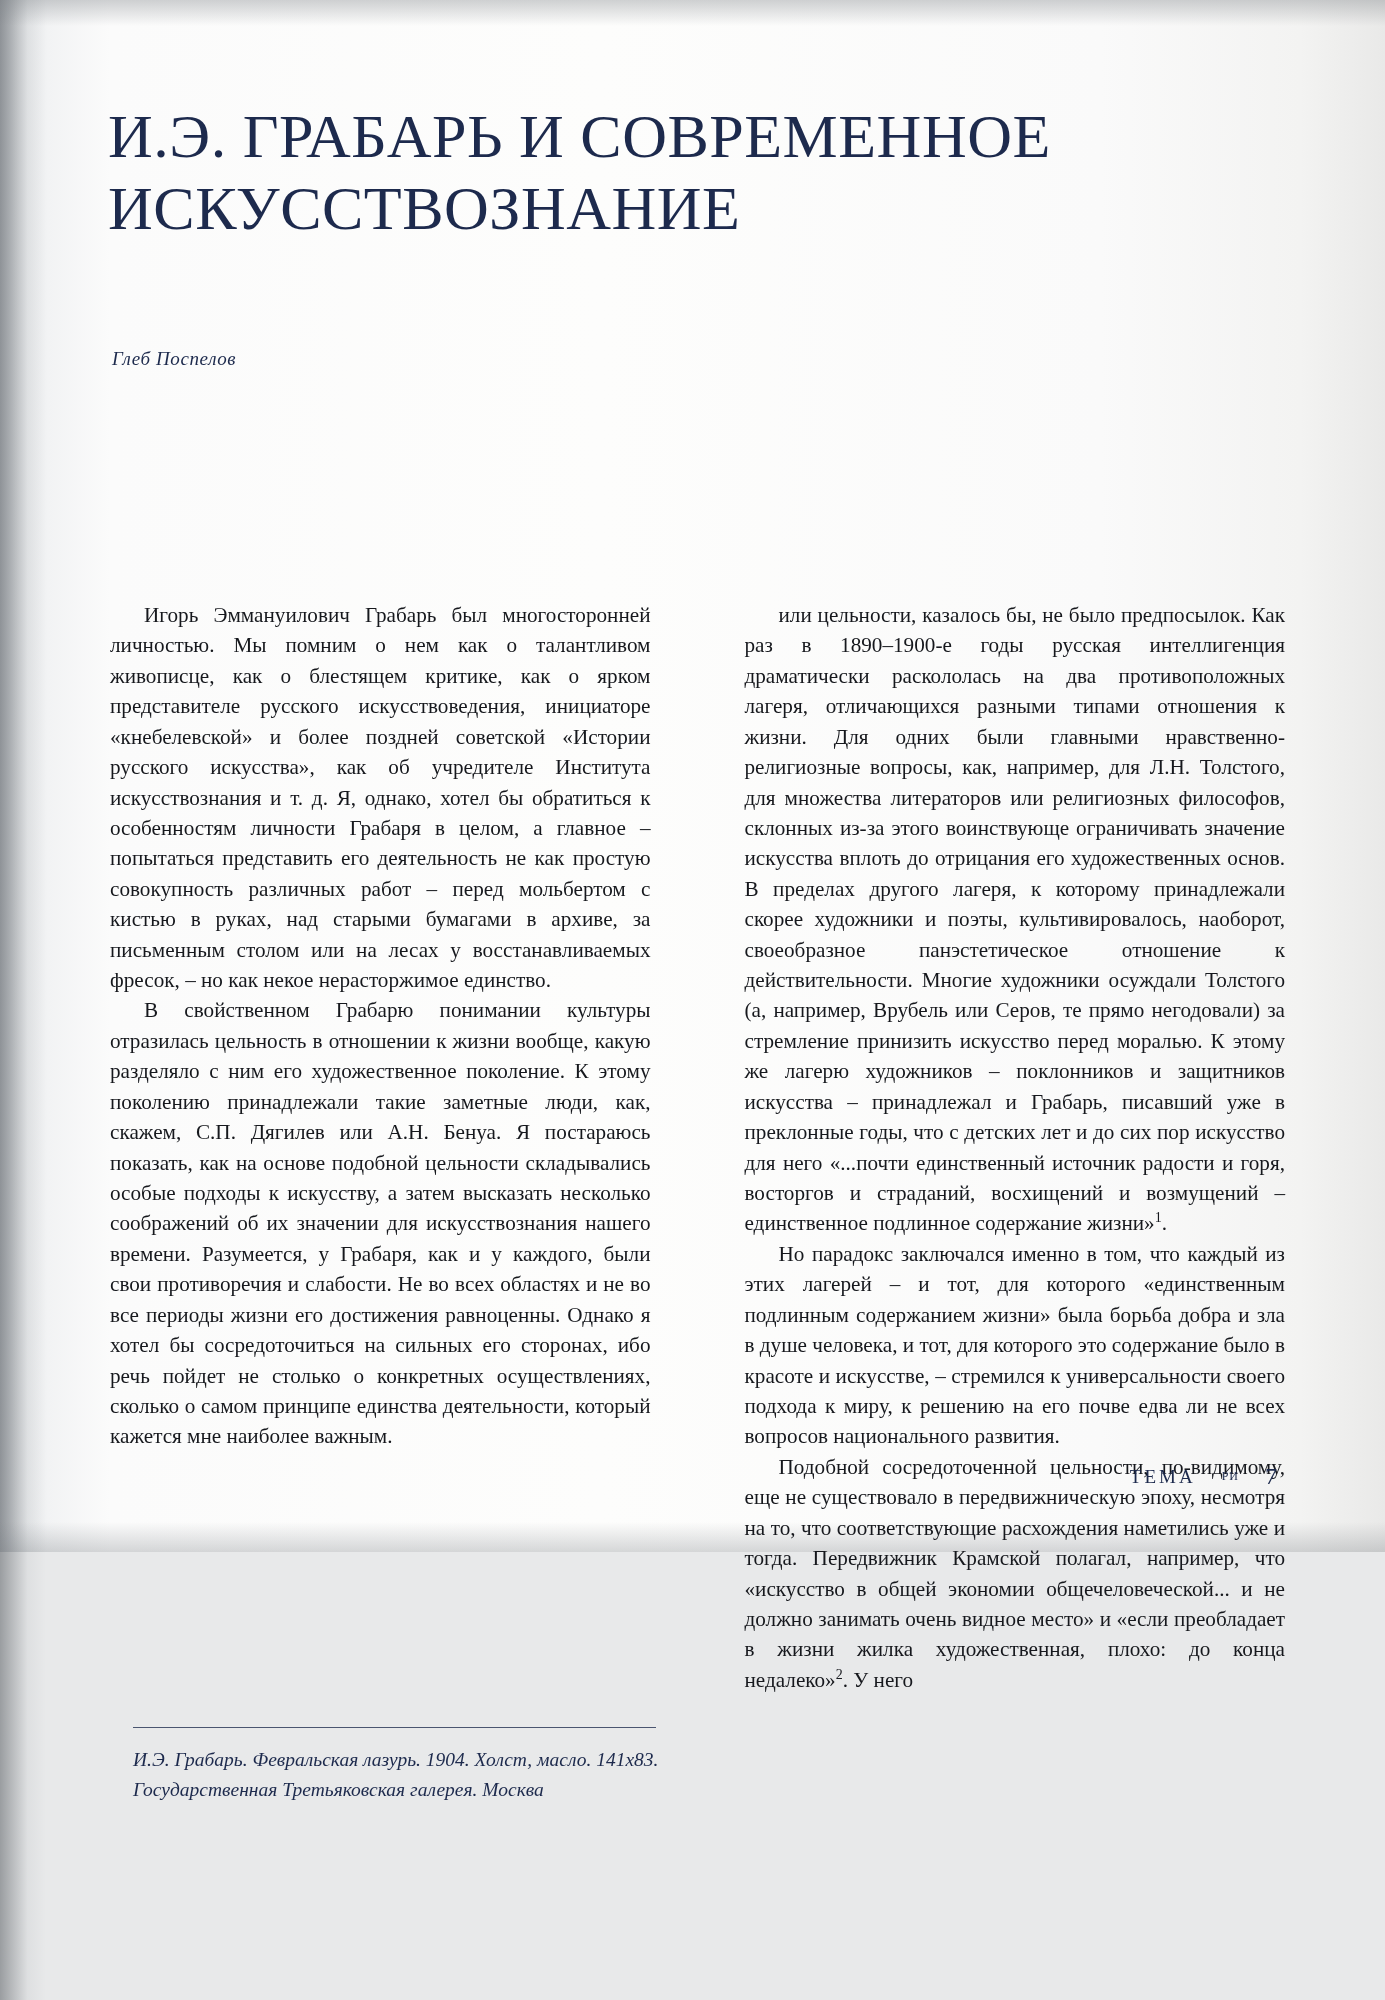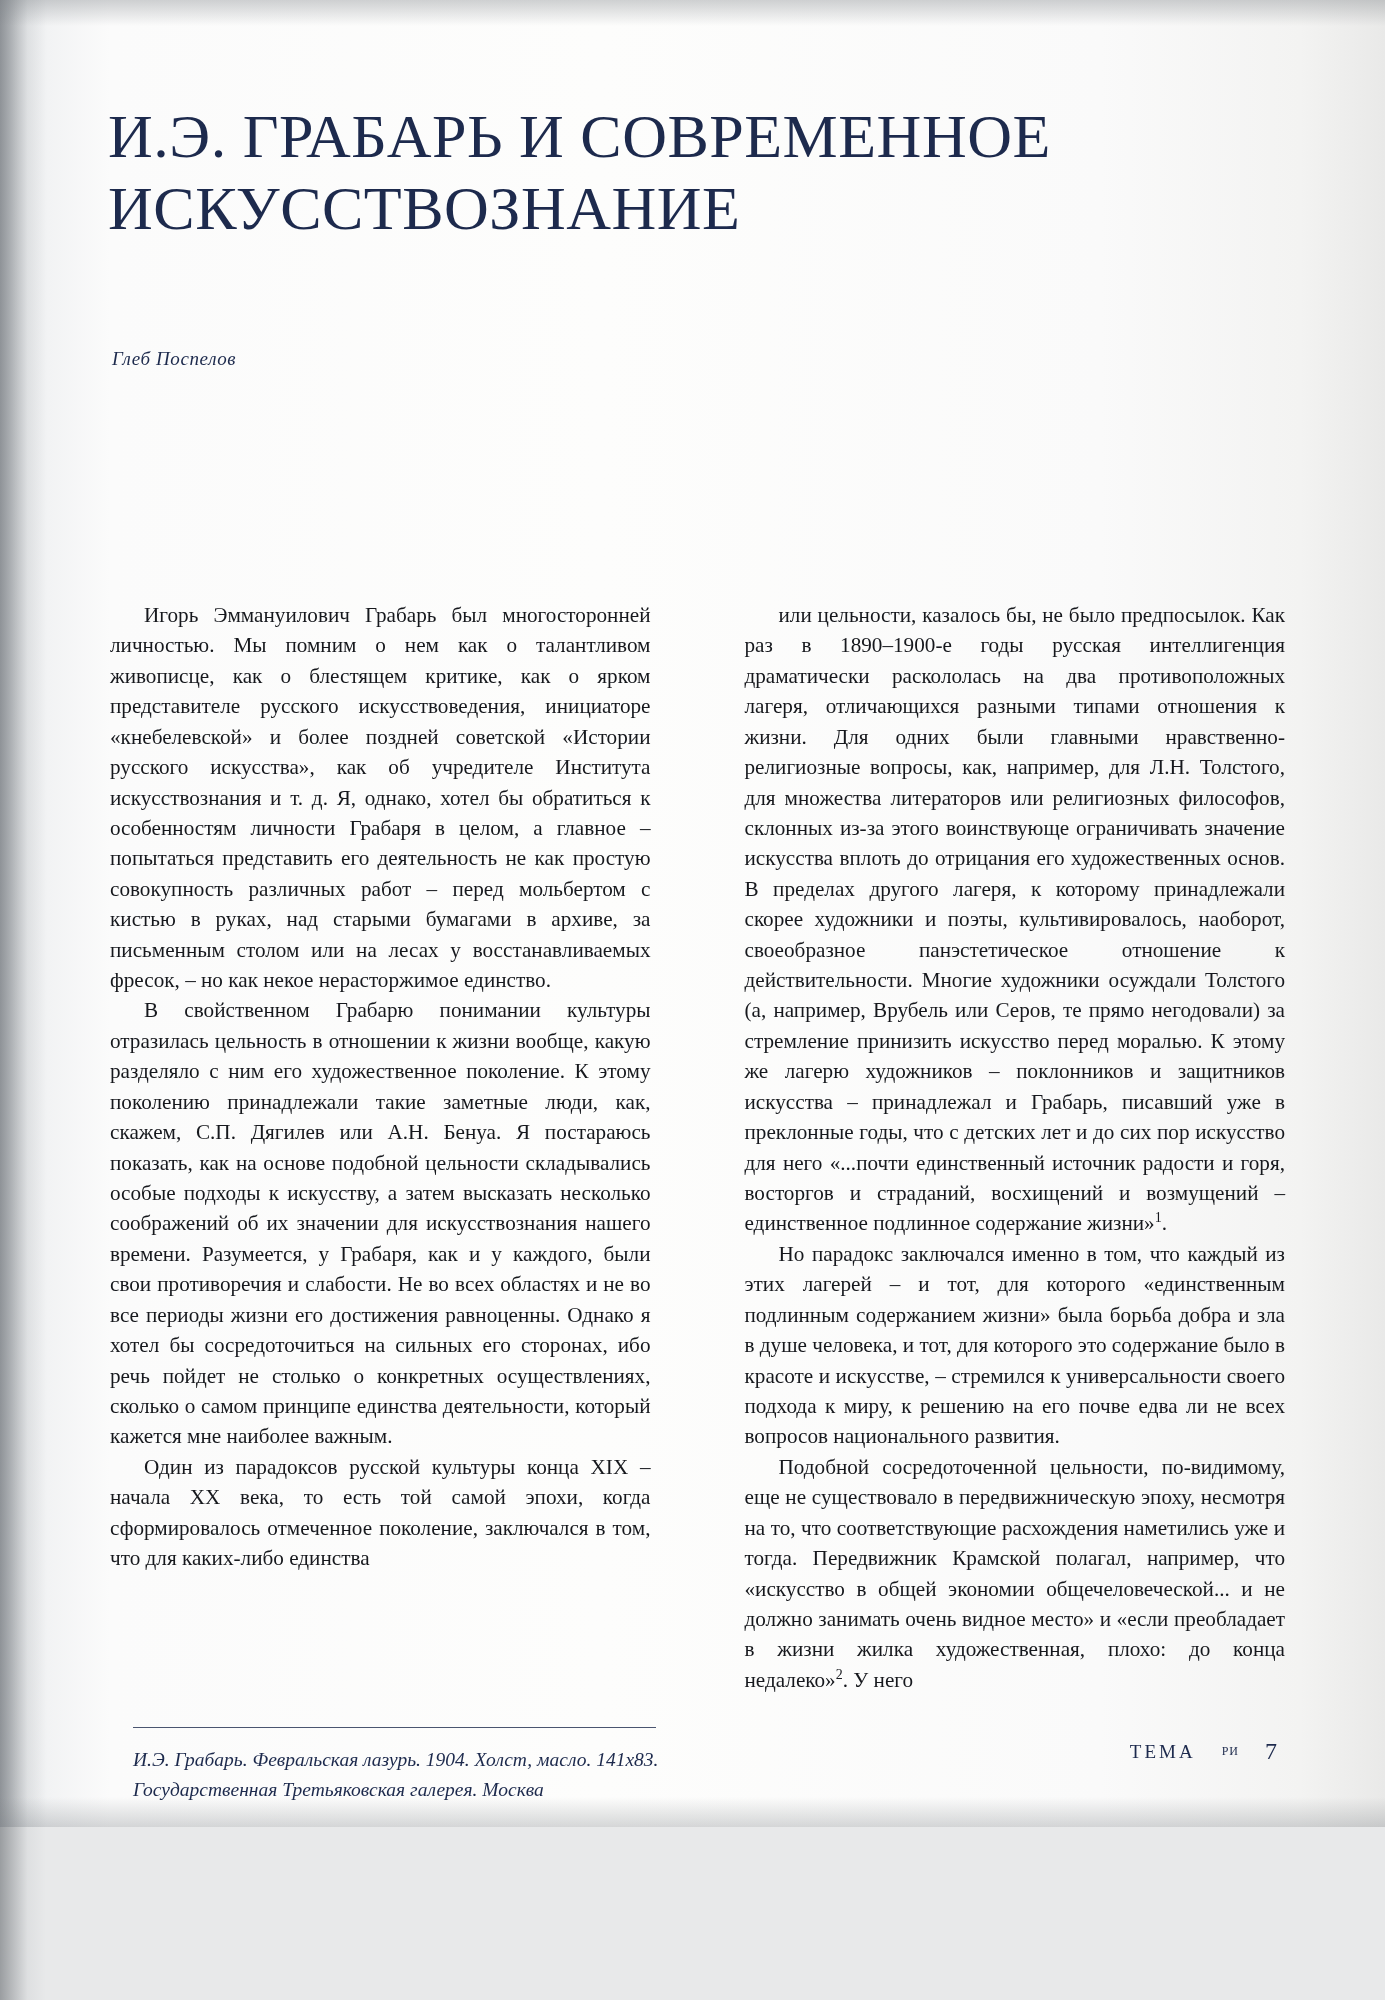--- a/index.html
+++ b/index.html
@@ -13,21 +13,21 @@
     font-family: "Liberation Serif", serif;
     color: #1b1d22;
     position: relative;
     overflow: hidden;
   }
   .page {
     position: absolute;
     left: 0;
     top: 0;
     width: 1385px;
-    height: 1827px;
+    height: 1552px;
     background:
       linear-gradient(to right,
         #cfd2d6 0px,
         #e3e5e7 18px,
         #f2f3f4 48px,
         #fbfbfb 110px,
         #fdfdfc 600px,
         #fafafa 1100px,
         #f3f3f2 1300px,
         #e9e9e8 1385px);
@@ -166,21 +166,20 @@
   <div class="bottom-shadow"></div>
 
   <h1 class="title">И.Э. ГРАБАРЬ И СОВРЕМЕННОЕ ИСКУССТВОЗНАНИЕ</h1>
 
   <div class="author">Глеб Поспелов</div>
 
   <div class="columns">
     <div class="col col-left">
       <p class="first">Игорь Эммануилович Грабарь был многосторонней личностью. Мы помним о нем как о талантливом живописце, как о блестящем критике, как о ярком представителе русского искусствоведения, инициаторе «кнебелевской» и более поздней советской «Истории русского искусства», как об учредителе Института искусствознания и т. д. Я, однако, хотел бы обратиться к особенностям личности Грабаря в целом, а главное – попытаться представить его деятельность не как простую совокупность различных работ – перед мольбертом с кистью в руках, над старыми бумагами в архиве, за письменным столом или на лесах у восстанавливаемых фресок, – но как некое нерасторжимое единство.</p>
       <p>В свойственном Грабарю понимании культуры отразилась цельность в отношении к жизни вообще, какую разделяло с ним его художественное поколение. К этому поколению принадлежали такие заметные люди, как, скажем, С.П. Дягилев или А.Н. Бенуа. Я постараюсь показать, как на основе подобной цельности складывались особые подходы к искусству, а затем высказать несколько соображений об их значении для искусствознания нашего времени. Разумеется, у Грабаря, как и у каждого, были свои противоречия и слабости. Не во всех областях и не во все периоды жизни его достижения равноценны. Однако я хотел бы сосредоточиться на сильных его сторонах, ибо речь пойдет не столько о конкретных осуществлениях, сколько о самом принципе единства деятельности, который кажется мне наиболее важным.</p>
-      <p>Один из парадоксов русской культуры конца XIX – начала XX века, то есть той самой эпохи, когда сформировалось отмеченное поколение, заключался в том, что для каких-либо единства</p>
     </div>
     <div class="col col-right">
       <p><span>или цельности, казалось бы, не было предпосылок. Как раз в 1890–1900-е годы русская интеллигенция драматически раскололась на два противоположных лагеря, отличающихся разными типами отношения к жизни. Для одних были главными нравственно-религиозные вопросы, как, например, для Л.Н. Толстого, для множества литераторов или религиозных философов, склонных из-за этого воинствующе ограничивать значение искусства вплоть до отрицания его художественных основ. В пределах другого лагеря, к которому принадлежали скорее художники и поэты, культивировалось, наоборот, своеобразное панэстетическое отношение к действительности. Многие художники осуждали Толстого (а, например, Врубель или Серов, те прямо негодовали) за стремление принизить искусство перед моралью. К этому же лагерю художников – поклонников и защитников искусства – принадлежал и Грабарь, писавший уже в преклонные годы, что с детских лет и до сих пор искусство для него «...почти единственный источник радости и горя, восторгов и страданий, восхищений и возмущений – единственное подлинное содержание жизни»</span><sup>1</sup>.</p>
       <p>Но парадокс заключался именно в том, что каждый из этих лагерей – и тот, для которого «единственным подлинным содержанием жизни» была борьба добра и зла в душе человека, и тот, для которого это содержание было в красоте и искусстве, – стремился к универсальности своего подхода к миру, к решению на его почве едва ли не всех вопросов национального развития.</p>
       <p><span>Подобной сосредоточенной цельности, по-видимому, еще не существовало в передвижническую эпоху, несмотря на то, что соответствующие расхождения наметились уже и тогда. Передвижник Крамской полагал, например, что «искусство в общей экономии общечеловеческой... и не должно занимать очень видное место» и «если преобладает в жизни жилка художественная, плохо: до конца недалеко»</span><sup>2</sup><span>. У него</span></p>
     </div>
   </div>
 
   <div class="caption-rule"></div>
   <div class="caption">И.Э. Грабарь. Февральская лазурь. 1904. Холст, масло. 141х83. Государственная Третьяковская галерея. Москва</div>

